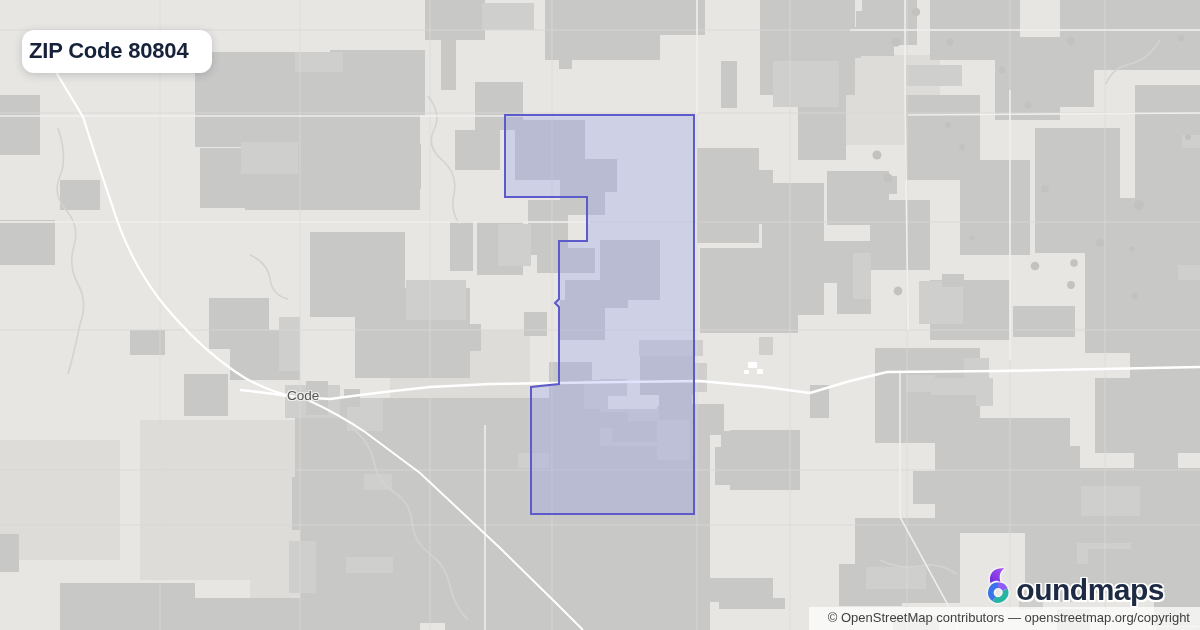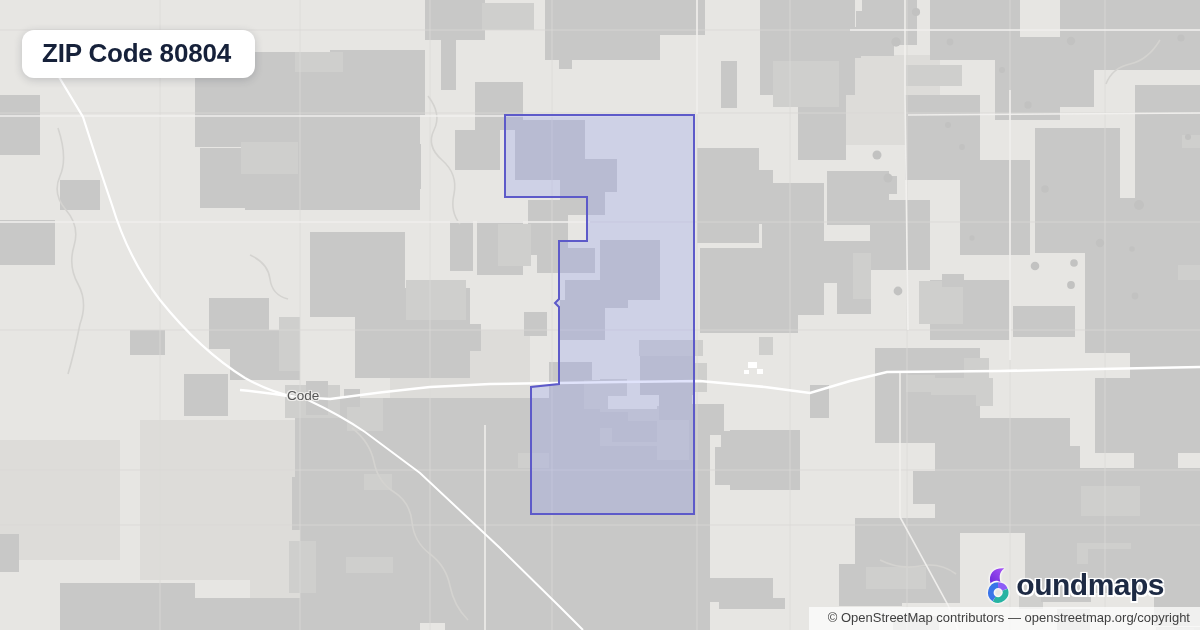--- a/index.html
+++ b/index.html
@@ -5,40 +5,40 @@
   html,body{margin:0;padding:0;}
   body{
     width:1200px;height:630px;position:relative;overflow:hidden;
     font-family:"Liberation Sans",sans-serif;background:#e7e6e3;
   }
   #map-wrap{position:absolute;inset:0;}
   #map-svg{position:absolute;left:0;top:0;background:#e7e6e3;}
   .badge{
     position:absolute;left:22px;top:30px;
     background:#ffffff;border-radius:12px;
-    padding:8px 24px 9px 20px;
-    font-size:26px;font-weight:700;color:#16213a;letter-spacing:-0.2px;
+    padding:8px 24px 9px 7px;
+    font-size:22px;font-weight:700;color:#16213a;letter-spacing:-0.2px;
     box-shadow:0 2px 8px rgba(40,45,60,0.20);
     white-space:nowrap;
     text-align:right;
   }
   .place-label{
     position:absolute;
     font-size:13.5px;color:#565656;white-space:nowrap;
     text-shadow:-1px -1px 0 #eeedeb,1px -1px 0 #eeedeb,-1px 1px 0 #eeedeb,1px 1px 0 #eeedeb,0 0 2px #eeedeb;
   }
   .attribution{
     position:absolute;right:0;bottom:0;height:23px;line-height:21px;
     background:rgba(255,255,255,0.72);
     padding:0 10px 0 19px;
     font-size:13px;color:#404040;white-space:nowrap;
   }
   .logo{
     position:absolute;right:36px;bottom:25px;
-    display:flex;align-items:center;
+    display:flex;align-items:flex-end;
   }
   .logo-icon{
     width:32px;height:38px;display:block;margin-right:1px;margin-top:2px;
     filter:drop-shadow(0 0 1.2px #fff) drop-shadow(0 0 1.2px #fff);
   }
   .logo-text{
     font-size:30px;font-weight:800;color:#1d2a44;letter-spacing:-0.5px;
     text-shadow:-1.5px -1.5px 0 #fff,1.5px -1.5px 0 #fff,-1.5px 1.5px 0 #fff,1.5px 1.5px 0 #fff,0 0 3px #fff;
     line-height:1;
   }

